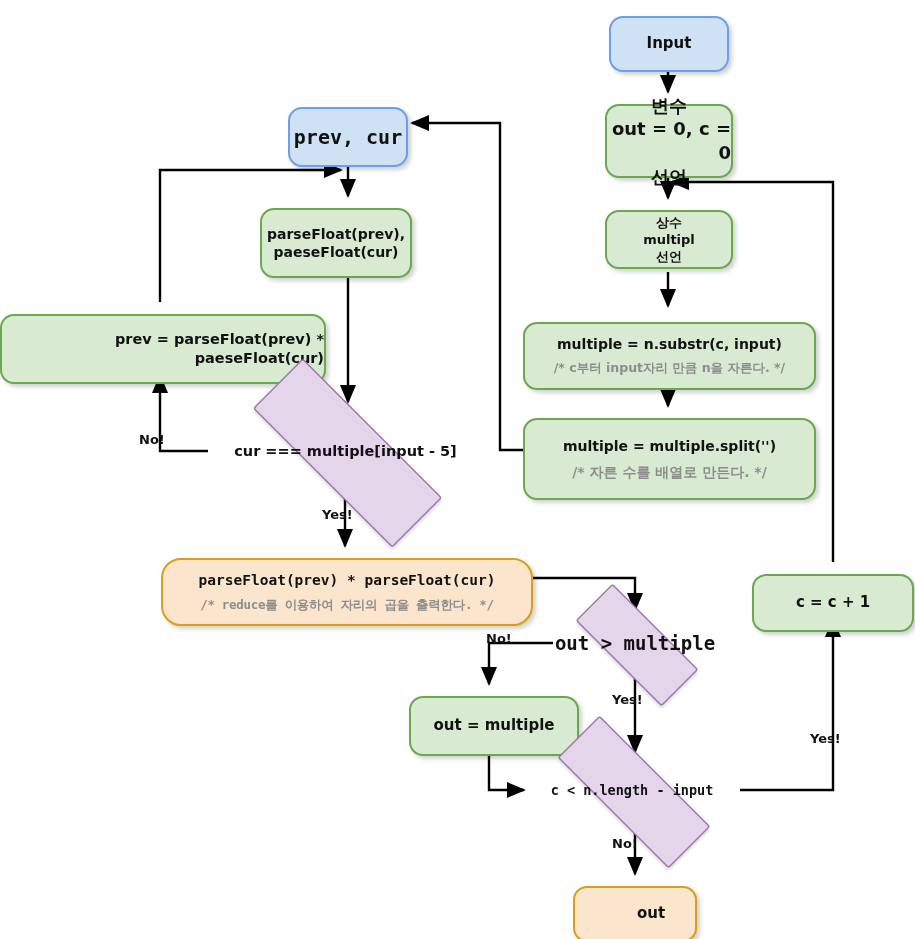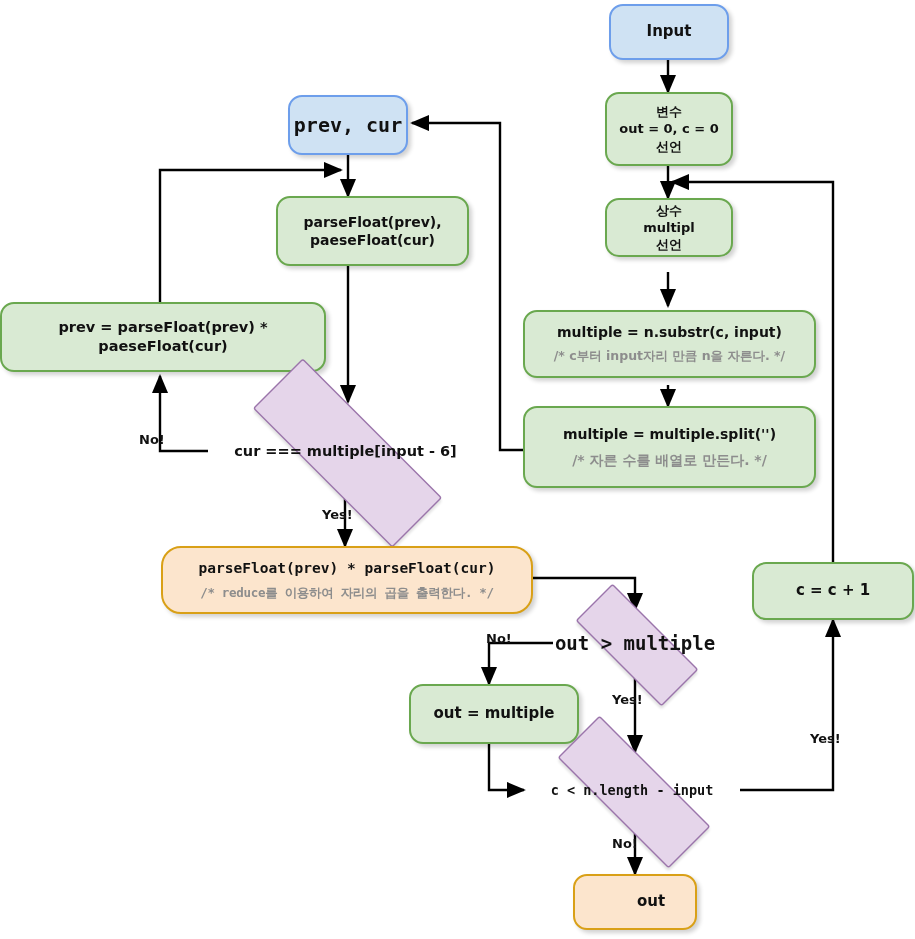--- a/index.html
+++ b/index.html
@@ -25,26 +25,27 @@
     height: 939px;
     pointer-events: none;
   }
   .node {
     position: absolute;
     box-sizing: border-box;
     display: flex;
     flex-direction: column;
     align-items: center;
     justify-content: center;
-    text-align: center;
+    text-align: right;
     border-width: 2px;
     border-style: solid;
     border-radius: 14px;
     box-shadow: 3px 3px 4px rgba(0,0,0,0.18);
     line-height: 1.32;
+    margin-top: 12px;
   }
   .node .main-line {
     font-weight: bold;
     color: #111111;
   }
   .node .comment-line {
     color: #8d8d8d;
     font-weight: bold;
     margin-top: 7px;
   }
@@ -145,21 +146,21 @@
       <path d="M833,562 L833,182 L672,182"></path>
 
       <path d="M635,828 L635,874"></path>
     </g>
   </svg>
 
   <div class="node n-blue" style="left:609px; top:4px; width:120px; height:56px; font-size:15px;">
     <span class="main-line sans">Input</span>
   </div>
 
-  <div class="node n-green" style="left:605px; top:92px; width:128px; height:74px; font-size:13px;">
+  <div class="node n-green" style="left:605px; top:92px; width:128px; height:74px; font-size:18px;">
     <span class="main-line sans">변수</span>
     <span class="main-line sans">out = 0, c = 0</span>
     <span class="main-line sans">선언</span>
   </div>
 
   <div class="node n-green" style="left:605px; top:198px; width:128px; height:59px; font-size:13px;">
     <span class="main-line sans">상수</span>
     <span class="main-line sans">multipl</span>
     <span class="main-line sans">선언</span>
   </div>
@@ -175,32 +176,32 @@
   </div>
 
   <div class="node n-green" style="left:752px; top:562px; width:162px; height:58px; font-size:15px;">
     <span class="main-line sans">c = c + 1</span>
   </div>
 
   <div class="node n-blue" style="left:288px; top:95px; width:120px; height:60px; font-size:20px;">
     <span class="main-line mono">prev, cur</span>
   </div>
 
-  <div class="node n-green" style="left:276px; top:196px; width:193px; height:70px; font-size:14px;">
+  <div class="node n-green" style="left:260px; top:196px; width:152px; height:70px; font-size:14px;">
     <span class="main-line sans">parseFloat(prev),</span>
     <span class="main-line sans">paeseFloat(cur)</span>
   </div>
 
   <div class="node n-green" style="left:0px; top:302px; width:326px; height:70px; font-size:14.5px;">
     <span class="main-line sans">prev = parseFloat(prev) * paeseFloat(cur)</span>
   </div>
 
   <div class="diamond" style="left:208px; top:403px; width:275px; height:96px;">
     <div class="dia-shape"></div>
-    <span class="dia-label sans" style="font-size:14.5px;">cur === multiple[input - 6]</span>
+    <span class="dia-label sans" style="font-size:14.5px;">cur === multiple[input - 5]</span>
   </div>
 
   <div class="node n-orange" style="left:161px; top:546px; width:372px; height:68px; font-size:14.5px; border-radius:20px;">
     <span class="main-line mono">parseFloat(prev) * parseFloat(cur)</span>
     <span class="comment-line mono" style="font-size:12.5px; letter-spacing:-0.3px;">/* reduce를 이용하여 자리의 곱을 출력한다. */</span>
   </div>
 
   <div class="diamond" style="left:551px; top:608px; width:168px; height:70px;">
     <div class="dia-shape"></div>
     <span class="dia-label mono" style="font-size:19px;">out &gt; multiple</span>

